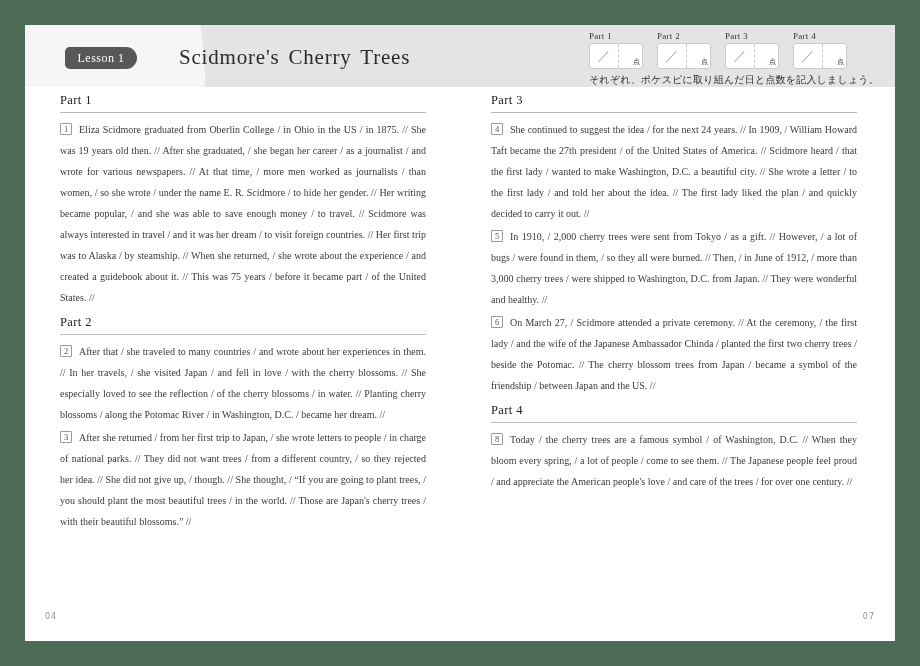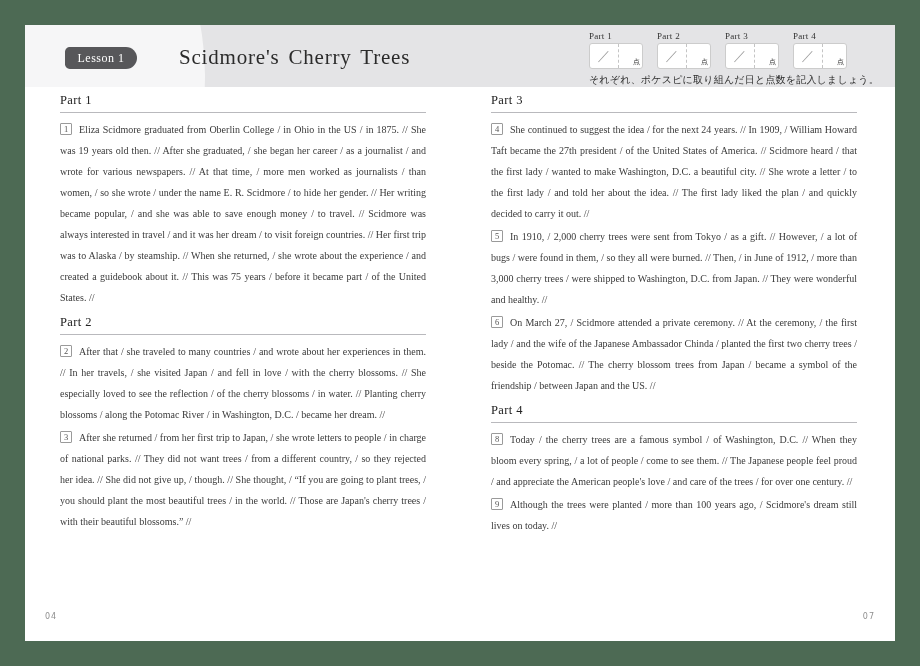--- a/index.html
+++ b/index.html
@@ -230,19 +230,18 @@
   </div>
 
   <div class="column right">
     <div class="part-heading">Part 3</div>
     <p class="para"><span class="pnum">4</span><span>She continued to suggest the idea / for the next 24 years. // In 1909, / William Howard Taft became the 27th president / of the United States of America. // Scidmore heard / that the first lady / wanted to make Washington, D.C. a beautiful city. // She wrote a letter / to the first lady / and told her about the idea. // The first lady liked the plan / and quickly decided to carry it out. //</span></p>
     <p class="para"><span class="pnum">5</span><span>In 1910, / 2,000 cherry trees were sent from Tokyo / as a gift. // However, / a lot of bugs / were found in them, / so they all were burned. // Then, / in June of 1912, / more than 3,000 cherry trees / were shipped to Washington, D.C. from Japan. // They were wonderful and healthy. //</span></p>
     <p class="para"><span class="pnum">6</span><span>On March 27, / Scidmore attended a private ceremony. // At the ceremony, / the first lady / and the wife of the Japanese Ambassador Chinda / planted the first two cherry trees / beside the Potomac. // The cherry blossom trees from Japan / became a symbol of the friendship / between Japan and the US. //</span></p>
 
     <div class="part-heading later">Part 4</div>
     <p class="para"><span class="pnum">8</span><span>Today / the cherry trees are a famous symbol / of Washington, D.C. // When they bloom every spring, / a lot of people / come to see them. // The Japanese people feel proud / and appreciate the American people's love / and care of the trees / for over one century. //</span></p>
-    <p class="para"><span class="pnum">9</span><span>Although the trees were planted / more than 100 years ago, / Scidmore's dream still lives on today. //</span></p>
   </div>
 
   <div class="folio left">04</div>
   <div class="folio right">07</div>
 
 </div>
 
 </body></html>

